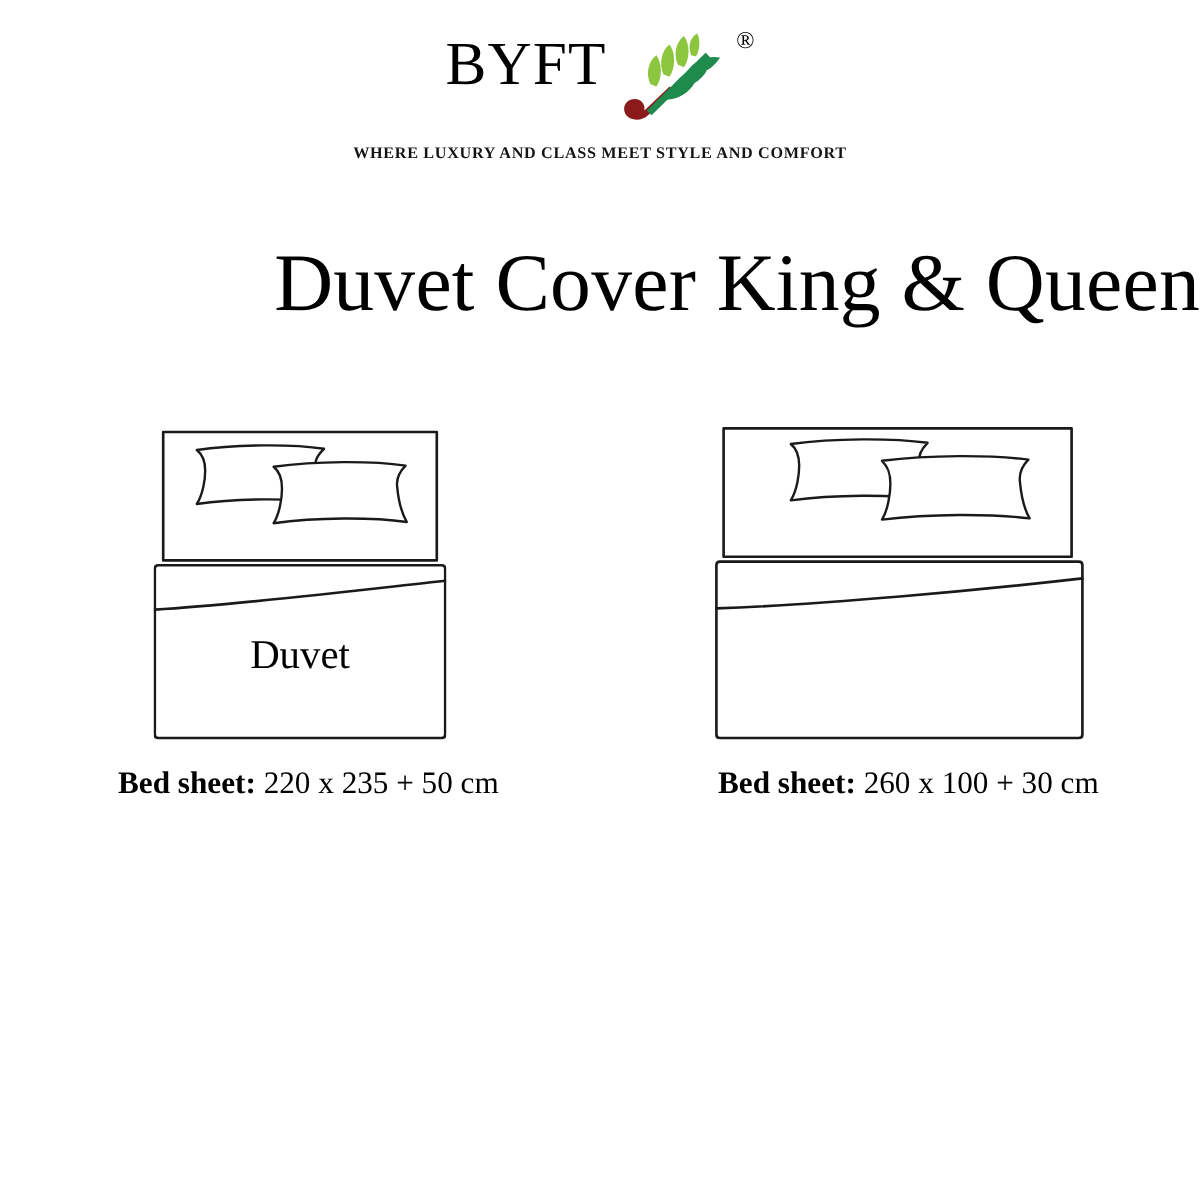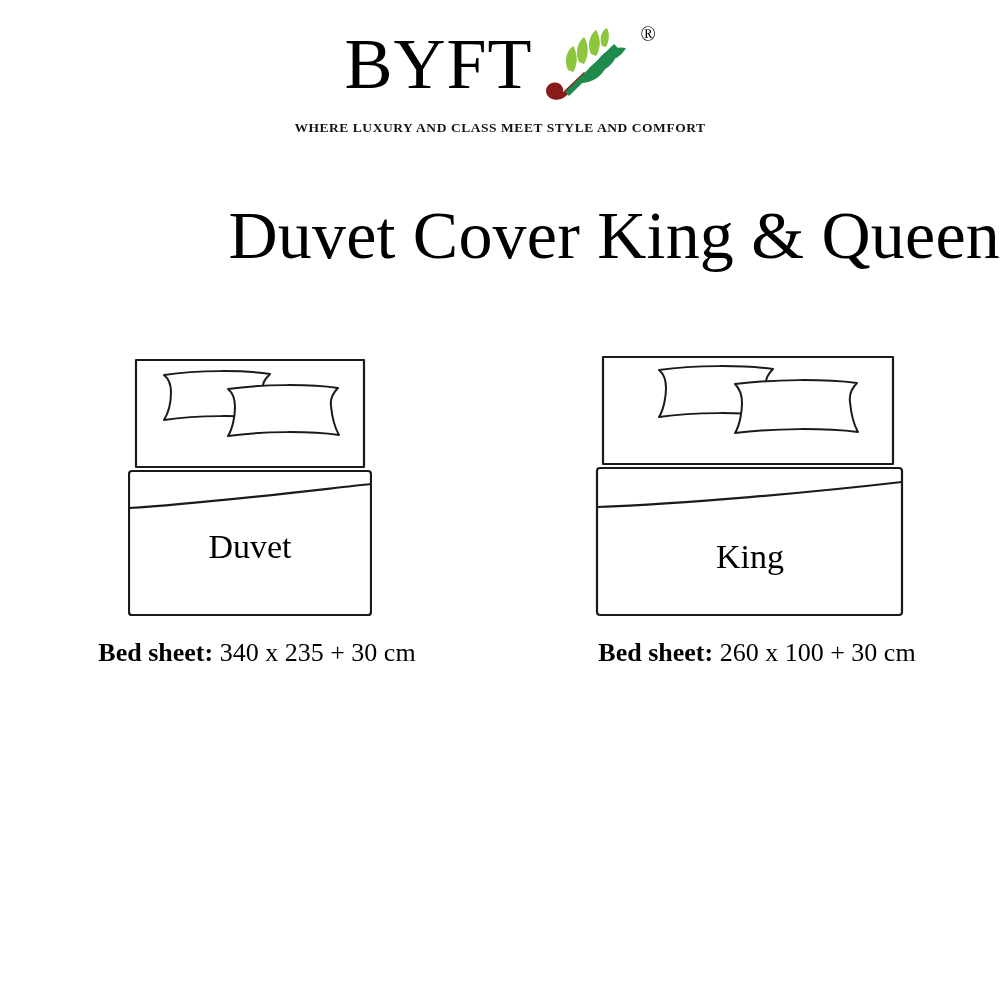--- a/index.html
+++ b/index.html
@@ -27,21 +27,21 @@
   }
   .brand-lockup {
     display: inline-flex;
     align-items: flex-start;
     justify-content: center;
     gap: 6px;
     line-height: 1;
   }
   .brand-wordmark {
     font-family: "Liberation Serif", serif;
-    font-size: 72px;
+    font-size: 51px;
     font-weight: 400;
     letter-spacing: 1px;
     color: #000000;
     line-height: 0.95;
     padding-top: 8px;
   }
   .brand-mark {
     position: relative;
     width: 96px;
     height: 86px;
@@ -181,21 +181,21 @@
                    C41 72 43 60 43 52 C43 44 41 39 36 35 Z"></path>
 
           <path d="M100 49 C136 44 182 44 210 48 C204 54 202 59 203 66
                    C204 77 207 88 211 95 C182 91 136 91 100 96
                    C105 88 107 75 107 67 C107 58 105 53 100 49 Z"></path>
         </g>
       </svg>
     </div>
     <div class="bed-name">Duvet</div>
     <div class="bed-caption">
-      <span class="cap-label">Bed sheet:</span><span>&nbsp;</span><span class="cap-value">340 x 235 + 30 cm</span>
+      <span class="cap-label">Bed sheet:</span><span>&nbsp;</span><span class="cap-value">220 x 235 + 50 cm</span>
     </div>
   </div>
 
   <div class="bed-block king">
     <div class="bed-figure">
       <svg width="310" height="285" viewBox="0 0 310 285" xmlns="http://www.w3.org/2000/svg">
         <g fill="none" stroke="#1A1A1A" stroke-width="2.2" stroke-linejoin="round" stroke-linecap="round">
 
           <path d="M8 17 L298 17 L298 124 L8 124 Z"></path>
 
@@ -210,19 +210,18 @@
           <path d="M64 30 C100 25 148 25 178 29 C172 35 170 40 171 46
                    C172 57 175 69 179 76 C148 72 100 72 64 77
                    C69 69 71 56 71 48 C71 39 69 34 64 30 Z"></path>
 
           <path d="M140 44 C180 39 230 39 262 43 C256 49 254 55 255 62
                    C256 73 259 85 263 92 C230 88 180 88 140 93
                    C145 85 147 71 147 63 C147 54 145 49 140 44 Z"></path>
         </g>
       </svg>
     </div>
-    <div class="bed-name">King</div>
     <div class="bed-caption">
       <span class="cap-label">Bed sheet:</span><span>&nbsp;</span><span class="cap-value">260 x 100 + 30 cm</span>
     </div>
   </div>
 
 </div>
 
 </body></html>

